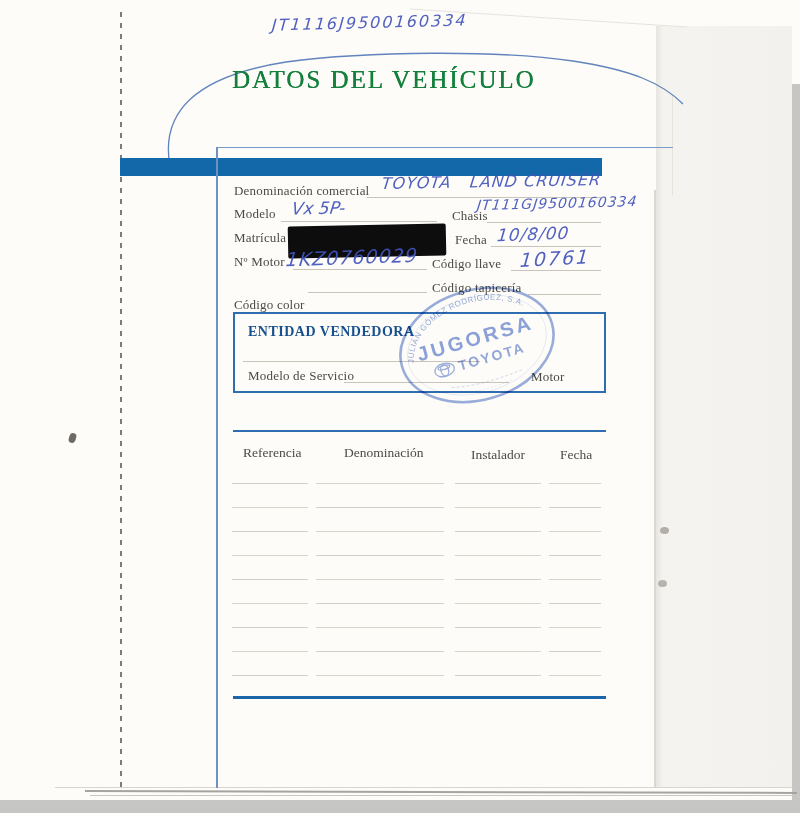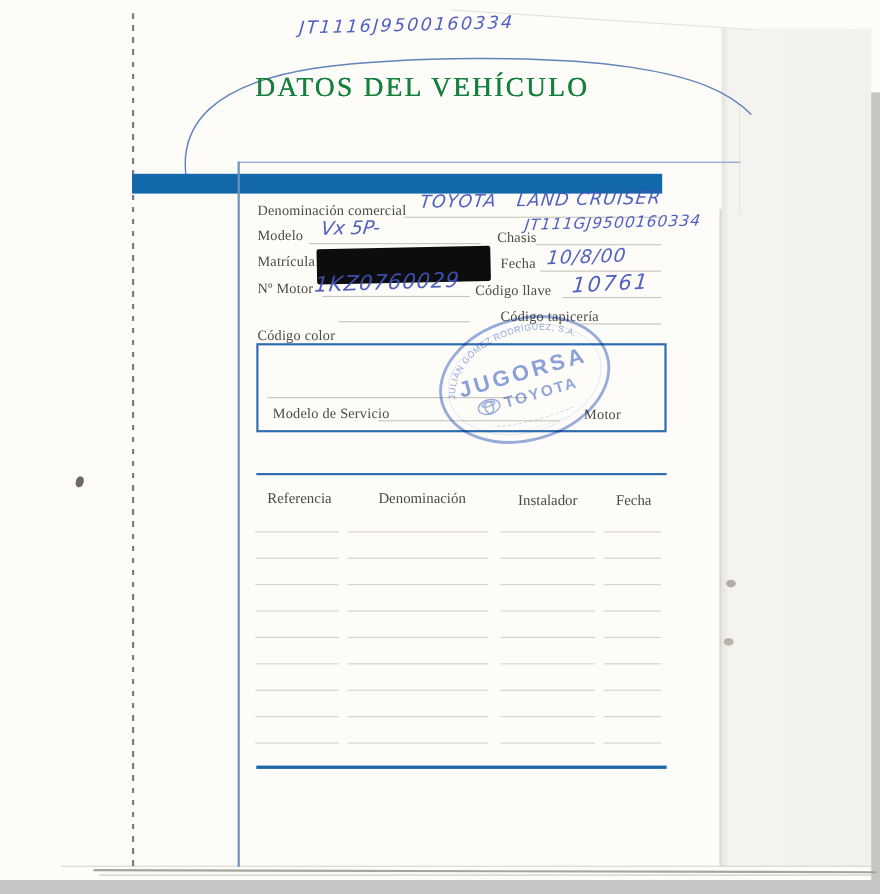--- a/index.html
+++ b/index.html
@@ -123,24 +123,25 @@
   <div class="fline" style="left:293px;top:269px;width:134px;"></div>
   <div class="hw" style="left:286px;top:246px;font-size:19px;letter-spacing:1px;transform:rotate(-2deg) skewX(-8deg);">1KZ0760029</div>
 
   <div class="lbl" style="left:432px;top:256px;">Código llave</div>
   <div class="fline" style="left:511px;top:270px;width:90px;"></div>
   <div class="hw" style="left:520px;top:247px;font-size:19px;letter-spacing:2px;transform:rotate(-3deg) skewX(-8deg);">10761</div>
 
   <div class="lbl" style="left:234px;top:278px;margin-top:19px;">Código color</div>
   <div class="fline" style="left:308px;top:292px;width:119px;"></div>
 
-  <div class="lbl" style="left:432px;top:280px;margin-left:23px;">Código tapicería</div>
+  <div class="lbl" style="left:432px;top:280px;">Código tapicería</div>
   <div class="fline" style="left:528px;top:294px;width:73px;"></div>
 
   <div class="abs vendor-box"></div>
+  <div class="section-heading" style="left:248px;top:324px;">ENTIDAD VENDEDORA</div>
   <div class="fline" style="left:243px;top:361px;width:237px;"></div>
   <div class="lbl" style="left:248px;top:368px;">Modelo de Servicio</div>
   <div class="fline" style="left:344px;top:382px;width:165px;"></div>
   <div class="lbl" style="left:531px;top:369px;">Motor</div>
 
   <div class="abs stamp">
     <svg width="168" height="124" viewBox="0 0 168 124">
       <ellipse cx="84" cy="62" rx="78" ry="55" fill="none" stroke="var(--stamp-blue)" stroke-width="2.6" opacity=".8"></ellipse>
       <ellipse cx="84" cy="62" rx="71" ry="48" fill="none" stroke="var(--stamp-blue)" stroke-width=".7" opacity=".25"></ellipse>
       <path id="stamp-arc" d="M 20 80 A 67 48 0 1 1 152 56" fill="none"></path>

